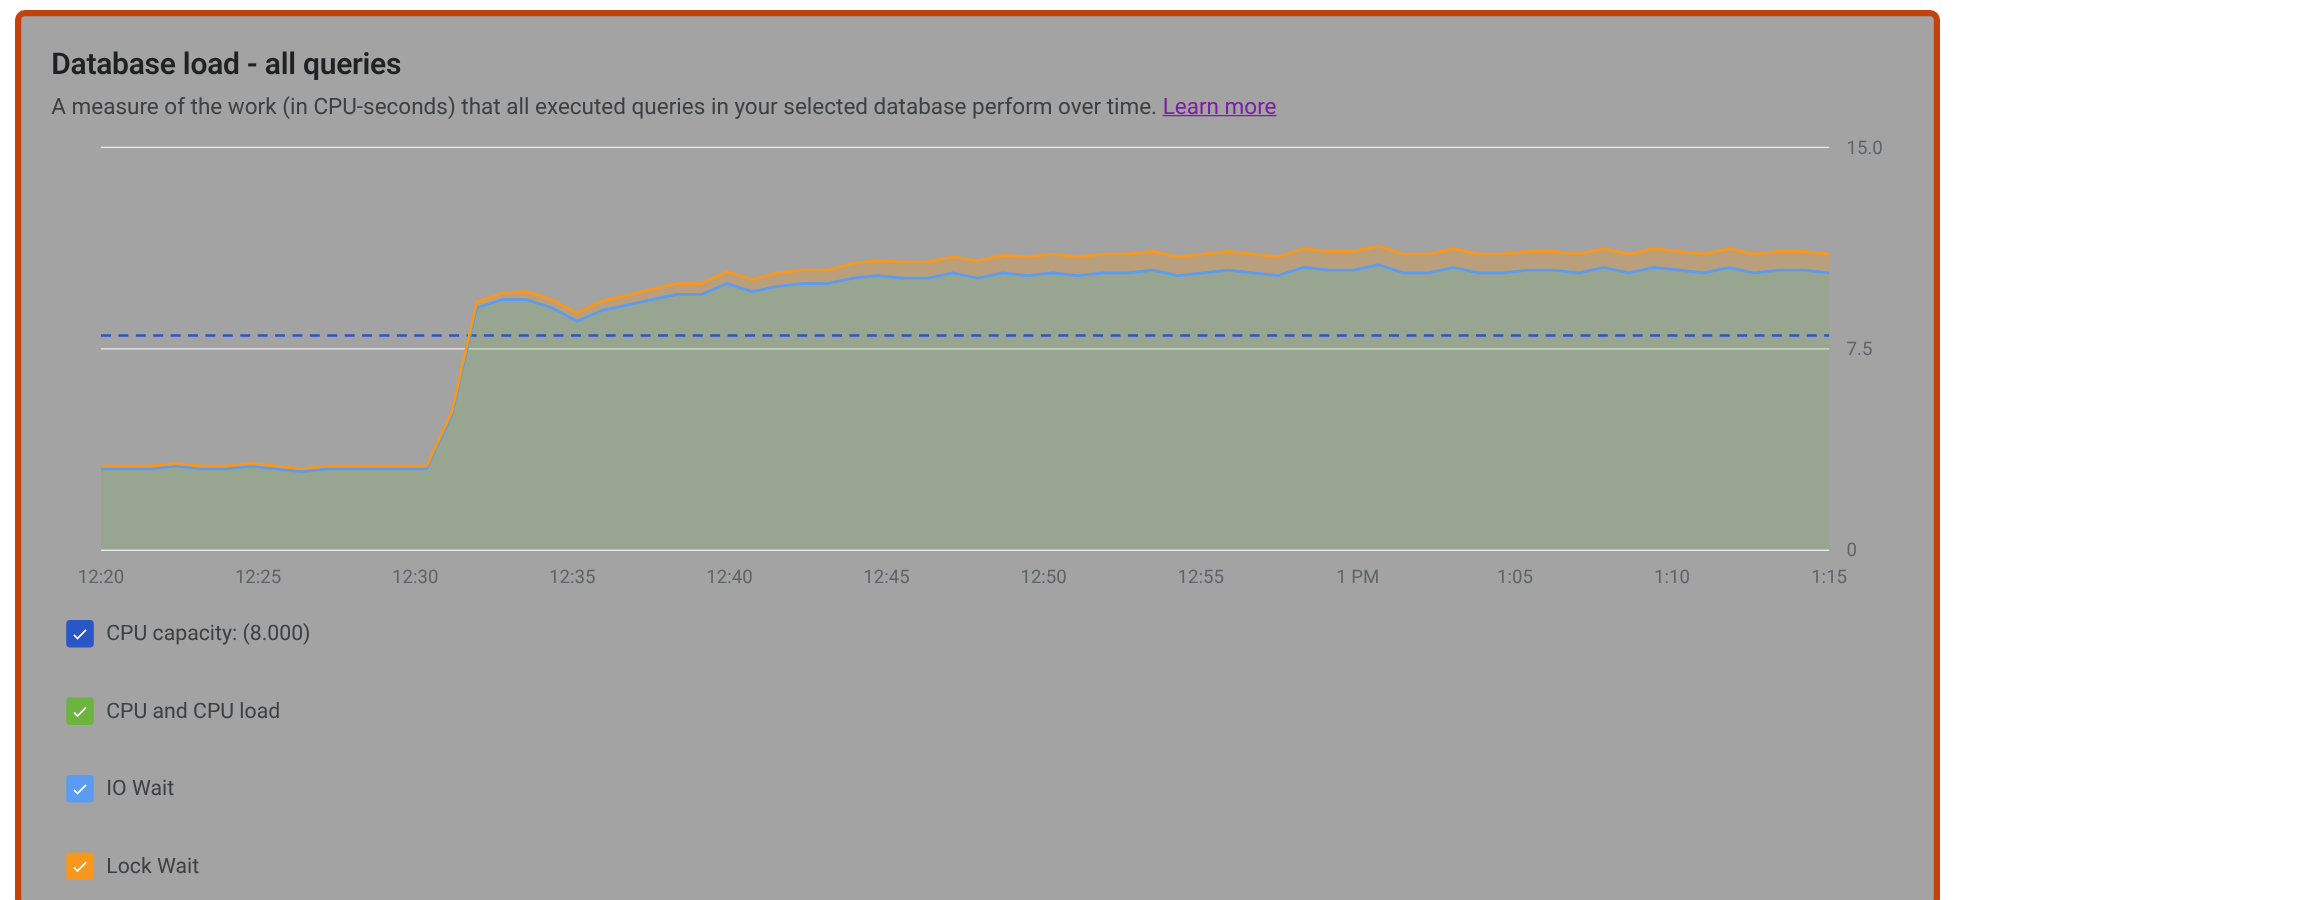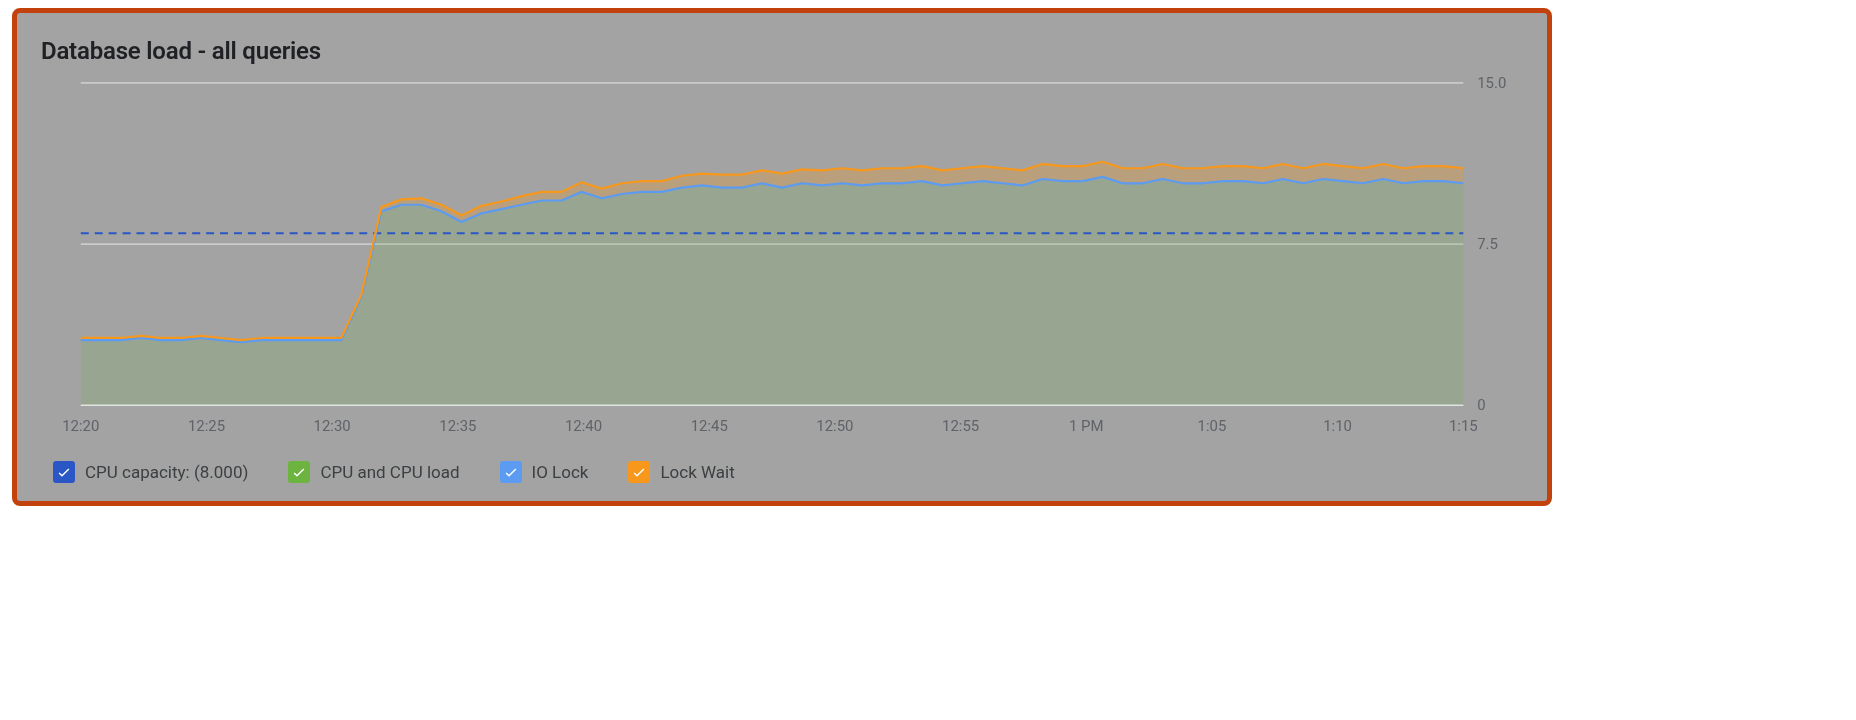--- a/index.html
+++ b/index.html
@@ -45,20 +45,21 @@
     width: 100%;
     height: auto;
   }
   .legend {
     display: flex;
     flex-wrap: wrap;
     gap: 40px;
     padding: 18px 0 0 12px;
     font-size: 17px;
     color: #3c4043;
+    flex-direction: column;
   }
   .legend-item {
     display: inline-flex;
     align-items: center;
     gap: 10px;
     cursor: pointer;
     user-select: none;
   }
   .legend-check {
     width: 22px;
@@ -81,20 +82,24 @@
   .xtick {
     font-size: 15px;
     fill: #5f6368;
   }
 </style>
 </head>
 <body>
 
 <div class="card">
   <h2 class="title">Database load - all queries</h2>
+  <p class="subtitle">
+    <span>A measure of the work (in CPU-seconds) that all executed queries in your selected database perform over time. </span>
+    <a href="#">Learn more</a>
+  </p>
 
   <div class="chart-wrap">
     <svg id="chart" class="chart-svg" viewBox="0 0 1490 370">
         <line x1="40" x2="1430" y1="332" y2="332" stroke="#e8eaed" stroke-width="1"></line>
         <text x="1444" y="337" class="ytick" text-anchor="start">0</text>
         <line x1="40" x2="1430" y1="170" y2="170" stroke="#e8eaed" stroke-width="1"></line>
         <text x="1444" y="175" class="ytick" text-anchor="start">7.5</text>
         <line x1="40" x2="1430" y1="8" y2="8" stroke="#e8eaed" stroke-width="1"></line>
         <text x="1444" y="13" class="ytick" text-anchor="start">15.0</text>
         <path d="M 40 267.2 L 60.14492753623188 267.2 L 80.28985507246377 267.2 L 100.43478260869566 265.04 L 120.57971014492753 267.2 L 140.72463768115944 267.2 L 160.8695652173913 265.04 L 181.0144927536232 267.2 L 201.15942028985506 269.36 L 221.30434782608694 267.2 L 241.44927536231884 267.2 L 261.59420289855075 267.2 L 281.7391304347826 267.2 L 301.8840579710145 267.2 L 322.0289855072464 224 L 342.17391304347825 137.6 L 362.3188405797101 131.12 L 382.46376811594206 131.12 L 402.6086956521739 137.6 L 422.7536231884058 148.4 L 442.8985507246377 139.76 L 463.0434782608696 135.44 L 483.18840579710144 131.12 L 503.3333333333333 126.80000000000001 L 523.4782608695652 126.80000000000001 L 543.6231884057971 118.16 L 563.768115942029 124.63999999999999 L 583.9130434782609 120.31999999999996 L 604.0579710144928 118.16 L 624.2028985507246 118.16 L 644.3478260869565 113.84 L 664.4927536231884 111.68 L 684.6376811594203 113.84 L 704.7826086956522 113.84 L 724.9275362318841 109.51999999999998 L 745.072463768116 113.84 L 765.2173913043478 109.51999999999998 L 785.3623188405797 111.68 L 805.5072463768116 109.51999999999998 L 825.6521739130434 111.68 L 845.7971014492754 109.51999999999998 L 865.9420289855072 109.51999999999998 L 886.0869565217392 107.35999999999999 L 906.231884057971 111.68 L 926.3768115942029 109.51999999999998 L 946.5217391304348 107.35999999999999 L 966.6666666666666 109.51999999999998 L 986.8115942028986 111.68 L 1006.9565217391304 105.20000000000002 L 1027.1014492753625 107.35999999999999 L 1047.2463768115942 107.35999999999999 L 1067.391304347826 103.03999999999999 L 1087.536231884058 109.51999999999998 L 1107.6811594202898 109.51999999999998 L 1127.8260869565217 105.20000000000002 L 1147.9710144927535 109.51999999999998 L 1168.1159420289855 109.51999999999998 L 1188.2608695652175 107.35999999999999 L 1208.4057971014493 107.35999999999999 L 1228.5507246376812 109.51999999999998 L 1248.695652173913 105.20000000000002 L 1268.840579710145 109.51999999999998 L 1288.9855072463768 105.20000000000002 L 1309.1304347826085 107.35999999999999 L 1329.2753623188405 109.51999999999998 L 1349.4202898550725 105.20000000000002 L 1369.5652173913045 109.51999999999998 L 1389.7101449275362 107.35999999999999 L 1409.8550724637682 107.35999999999999 L 1430 109.51999999999998 L 1430 332 L 1409.8550724637682 332 L 1389.7101449275362 332 L 1369.5652173913045 332 L 1349.4202898550725 332 L 1329.2753623188405 332 L 1309.1304347826085 332 L 1288.9855072463768 332 L 1268.840579710145 332 L 1248.695652173913 332 L 1228.5507246376812 332 L 1208.4057971014493 332 L 1188.2608695652175 332 L 1168.1159420289855 332 L 1147.9710144927535 332 L 1127.8260869565217 332 L 1107.6811594202898 332 L 1087.536231884058 332 L 1067.391304347826 332 L 1047.2463768115942 332 L 1027.1014492753625 332 L 1006.9565217391304 332 L 986.8115942028986 332 L 966.6666666666666 332 L 946.5217391304348 332 L 926.3768115942029 332 L 906.231884057971 332 L 886.0869565217392 332 L 865.9420289855072 332 L 845.7971014492754 332 L 825.6521739130434 332 L 805.5072463768116 332 L 785.3623188405797 332 L 765.2173913043478 332 L 745.072463768116 332 L 724.9275362318841 332 L 704.7826086956522 332 L 684.6376811594203 332 L 664.4927536231884 332 L 644.3478260869565 332 L 624.2028985507246 332 L 604.0579710144928 332 L 583.9130434782609 332 L 563.768115942029 332 L 543.6231884057971 332 L 523.4782608695652 332 L 503.3333333333333 332 L 483.18840579710144 332 L 463.0434782608696 332 L 442.8985507246377 332 L 422.7536231884058 332 L 402.6086956521739 332 L 382.46376811594206 332 L 362.3188405797101 332 L 342.17391304347825 332 L 322.0289855072464 332 L 301.8840579710145 332 L 281.7391304347826 332 L 261.59420289855075 332 L 241.44927536231884 332 L 221.30434782608694 332 L 201.15942028985506 332 L 181.0144927536232 332 L 160.8695652173913 332 L 140.72463768115944 332 L 120.57971014492753 332 L 100.43478260869566 332 L 80.28985507246377 332 L 60.14492753623188 332 L 40 332 Z" fill="rgba(108,179,63,0.18)" stroke="none"></path>
@@ -134,21 +139,21 @@
           </svg>
       </span>
       <span>CPU and CPU load</span>
     </span>
     <span class="legend-item">
       <span class="legend-check" style="background:#5b9bf1">
         <svg viewBox="0 0 24 24">
             <path fill="currentColor" d="M9 16.2l-3.5-3.5L4 14.2 9 19.2l11-11-1.5-1.5z"></path>
           </svg>
       </span>
-      <span>IO Lock</span>
+      <span>IO Wait</span>
     </span>
     <span class="legend-item">
       <span class="legend-check" style="background:#f7981c">
         <svg viewBox="0 0 24 24">
             <path fill="currentColor" d="M9 16.2l-3.5-3.5L4 14.2 9 19.2l11-11-1.5-1.5z"></path>
           </svg>
       </span>
       <span>Lock Wait</span>
     </span>
   </div>

